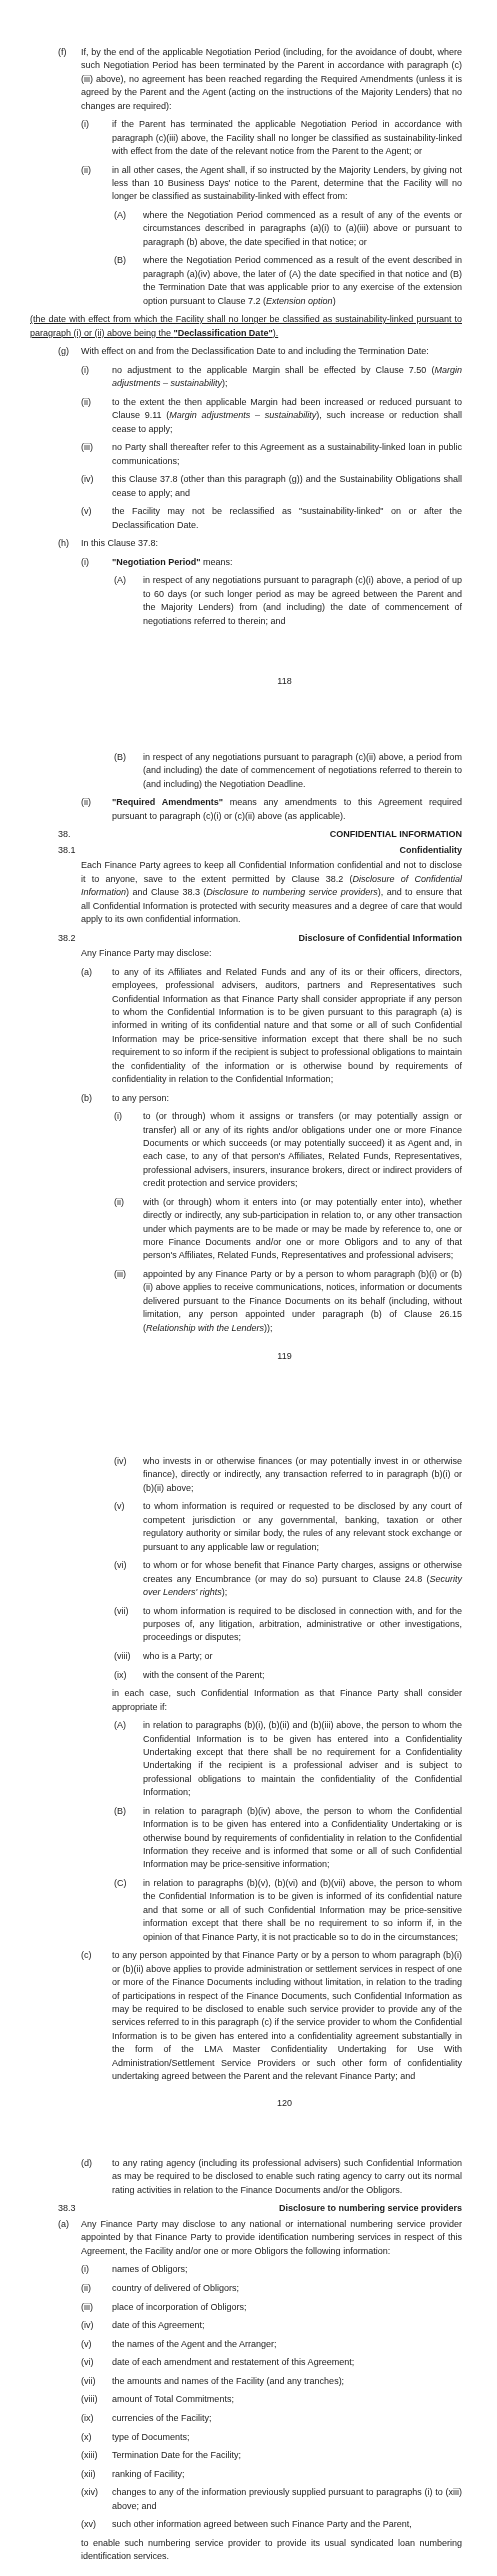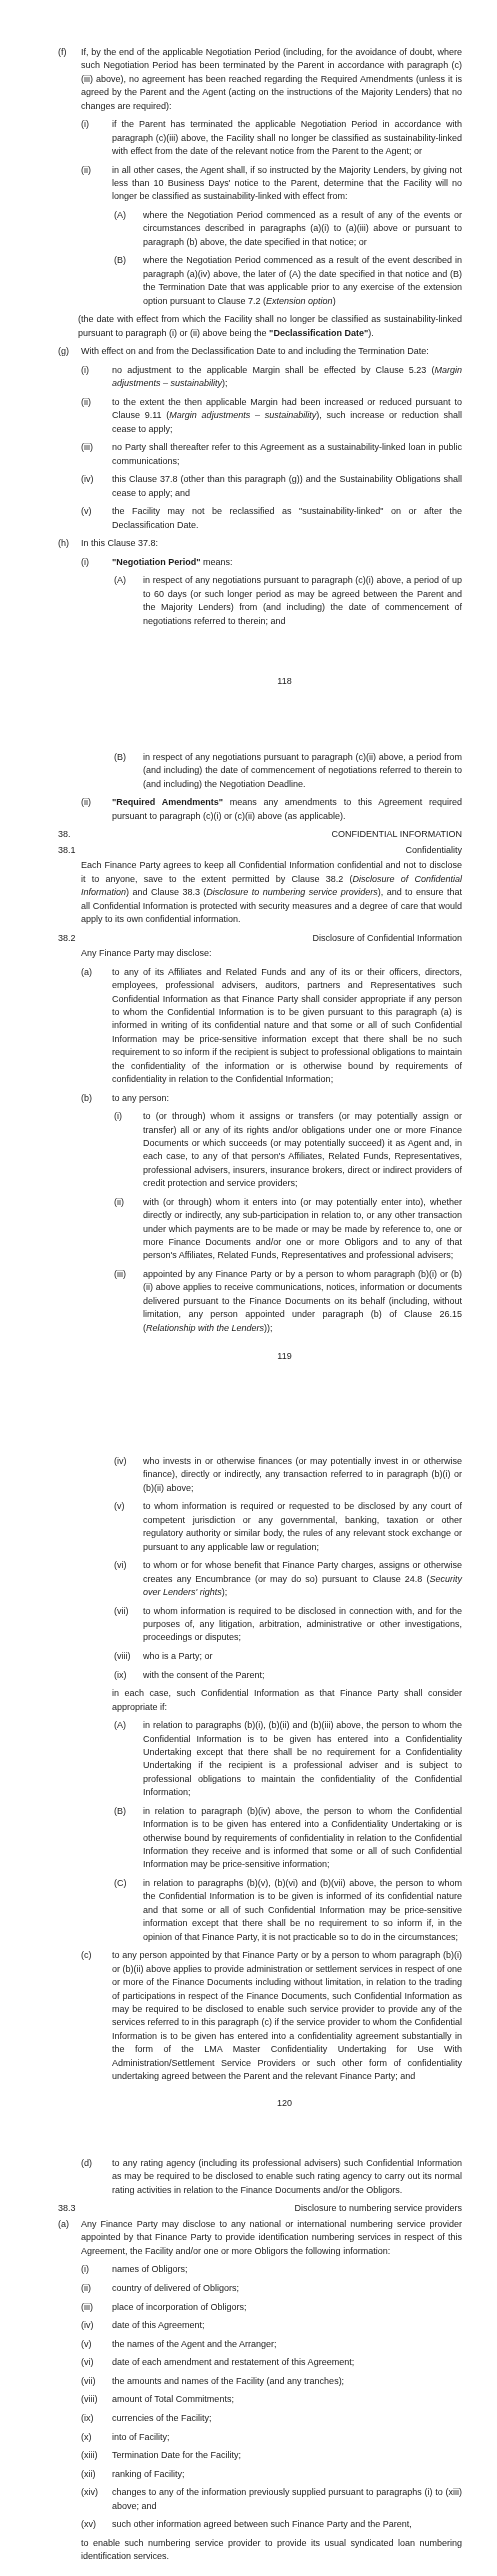--- a/index.html
+++ b/index.html
@@ -2,22 +2,22 @@
 <html style="font-size:8.2px"><head>
 <meta charset="utf-8">
 <style>
   html,body{margin:0;padding:0;background:#ffffff;}
   body{width:497px;font-family:"Liberation Sans",sans-serif;color:#1b1b1b;}
   #doc{width:497px;}
   .page{position:relative;box-sizing:border-box;background:#ffffff;overflow:hidden;}
   .page-inner{box-sizing:border-box;padding-right:35px;}
   .block{position:relative;margin-bottom:5.2px;font-size:9px;line-height:13.4px;text-align:justify;}
   .block.heading{text-align:right;margin-bottom:2.1px;}
-  .heading .body{font-weight:normal;}
-  .level-0{padding-left:78px;}
+  .heading .body{font-weight:bold;}
+  .level-0{padding-left:30px;text-decoration:underline;}
   .level-1{padding-left:81px;}
   .level-2{padding-left:112px;}
   .level-3{padding-left:143px;}
   .marker{position:absolute;top:0;font-weight:normal;}
   .level-1 > .marker{left:58px;}
   .level-2 > .marker{left:81px;}
   .level-3 > .marker{left:114px;}
   .b{font-weight:bold;}
   .i{font-style:italic;margin-top:25px;}
   .page-number{position:absolute;left:0;width:100%;text-align:center;font-size:9px;line-height:10.3px;color:#1b1b1b;padding-left:36px;}
@@ -28,21 +28,21 @@
 <div id="doc">
     <div class="page" style="height: 719px;">
       <div class="page-inner" style="padding-top: 46px;">
         <div class="block level-1"><span class="marker">(f)</span><span class="body"><span>If, by the end of the applicable Negotiation Period (including, for the avoidance of doubt, where such Negotiation Period has been terminated by the Parent in accordance with paragraph (c)(iii) above), no agreement has been reached regarding the Required Amendments (unless it is agreed by the Parent and the Agent (acting on the instructions of the Majority Lenders) that no changes are required):</span></span></div>
         <div class="block level-2"><span class="marker">(i)</span><span class="body"><span>if the Parent has terminated the applicable Negotiation Period in accordance with paragraph (c)(iii) above, the Facility shall no longer be classified as sustainability-linked with effect from the date of the relevant notice from the Parent to the Agent; or</span></span></div>
         <div class="block level-2"><span class="marker">(ii)</span><span class="body"><span>in all other cases, the Agent shall, if so instructed by the Majority Lenders, by giving not less than 10 Business Days' notice to the Parent, determine that the Facility will no longer be classified as sustainability-linked with effect from:</span></span></div>
         <div class="block level-3"><span class="marker">(A)</span><span class="body"><span>where the Negotiation Period commenced as a result of any of the events or circumstances described in paragraphs (a)(i) to (a)(iii) above or pursuant to paragraph (b) above, the date specified in that notice; or</span></span></div>
         <div class="block level-3"><span class="marker">(B)</span><span class="body"><span>where the Negotiation Period commenced as a result of the event described in paragraph (a)(iv) above, the later of (A) the date specified in that notice and (B) the Termination Date that was applicable prior to any exercise of the extension option pursuant to Clause 7.2 (</span><span class="i">Extension option</span><span>)</span></span></div>
         <div class="block level-0"><span class="body"><span>(the date with effect from which the Facility shall no longer be classified as sustainability-linked pursuant to paragraph (i) or (ii) above being the </span><span class="b">"Declassification Date"</span><span>).</span></span></div>
         <div class="block level-1"><span class="marker">(g)</span><span class="body"><span>With effect on and from the Declassification Date to and including the Termination Date:</span></span></div>
-        <div class="block level-2"><span class="marker">(i)</span><span class="body"><span>no adjustment to the applicable Margin shall be effected by Clause 5.23 (</span><span class="i">Margin adjustments – sustainability</span><span>);</span></span></div>
+        <div class="block level-2"><span class="marker">(i)</span><span class="body"><span>no adjustment to the applicable Margin shall be effected by Clause 7.50 (</span><span class="i">Margin adjustments – sustainability</span><span>);</span></span></div>
         <div class="block level-2"><span class="marker">(ii)</span><span class="body"><span>to the extent the then applicable Margin had been increased or reduced pursuant to Clause 9.11 (</span><span class="i">Margin adjustments – sustainability</span><span>), such increase or reduction shall cease to apply;</span></span></div>
         <div class="block level-2"><span class="marker">(iii)</span><span class="body"><span>no Party shall thereafter refer to this Agreement as a sustainability-linked loan in public communications;</span></span></div>
         <div class="block level-2"><span class="marker">(iv)</span><span class="body"><span>this Clause 37.8 (other than this paragraph (g)) and the Sustainability Obligations shall cease to apply; and</span></span></div>
         <div class="block level-2"><span class="marker">(v)</span><span class="body"><span>the Facility may not be reclassified as "sustainability-linked" on or after the Declassification Date.</span></span></div>
         <div class="block level-1"><span class="marker">(h)</span><span class="body"><span>In this Clause 37.8:</span></span></div>
         <div class="block level-2"><span class="marker">(i)</span><span class="body"><span class="b">"Negotiation Period"</span><span> means:</span></span></div>
         <div class="block level-3"><span class="marker">(A)</span><span class="body"><span>in respect of any negotiations pursuant to paragraph (c)(i) above, a period of up to 60 days (or such longer period as may be agreed between the Parent and the Majority Lenders) from (and including) the date of commencement of negotiations referred to therein; and</span></span></div>
       </div>
       <div class="page-number" style="top: 676px;">118</div>
     </div>
@@ -86,21 +86,21 @@
         <div class="block level-1"><span class="marker">(a)</span><span class="body"><span>Any Finance Party may disclose to any national or international numbering service provider appointed by that Finance Party to provide identification numbering services in respect of this Agreement, the Facility and/or one or more Obligors the following information:</span></span></div>
         <div class="block level-2"><span class="marker">(i)</span><span class="body"><span>names of Obligors;</span></span></div>
         <div class="block level-2"><span class="marker">(ii)</span><span class="body"><span>country of delivered of Obligors;</span></span></div>
         <div class="block level-2"><span class="marker">(iii)</span><span class="body"><span>place of incorporation of Obligors;</span></span></div>
         <div class="block level-2"><span class="marker">(iv)</span><span class="body"><span>date of this Agreement;</span></span></div>
         <div class="block level-2"><span class="marker">(v)</span><span class="body"><span>the names of the Agent and the Arranger;</span></span></div>
         <div class="block level-2"><span class="marker">(vi)</span><span class="body"><span>date of each amendment and restatement of this Agreement;</span></span></div>
         <div class="block level-2"><span class="marker">(vii)</span><span class="body"><span>the amounts and names of the Facility (and any tranches);</span></span></div>
         <div class="block level-2"><span class="marker">(viii)</span><span class="body"><span>amount of Total Commitments;</span></span></div>
         <div class="block level-2"><span class="marker">(ix)</span><span class="body"><span>currencies of the Facility;</span></span></div>
-        <div class="block level-2"><span class="marker">(x)</span><span class="body"><span>into of Facility;</span></span></div>
+        <div class="block level-2"><span class="marker">(x)</span><span class="body"><span>type of Documents;</span></span></div>
         <div class="block level-2"><span class="marker">(xiii)</span><span class="body"><span>Termination Date for the Facility;</span></span></div>
         <div class="block level-2"><span class="marker">(xii)</span><span class="body"><span>ranking of Facility;</span></span></div>
         <div class="block level-2"><span class="marker">(xiv)</span><span class="body"><span>changes to any of the information previously supplied pursuant to paragraphs (i) to (xiii) above; and</span></span></div>
         <div class="block level-2"><span class="marker">(xv)</span><span class="body"><span>such other information agreed between such Finance Party and the Parent,</span></span></div>
         <div class="block level-1"><span class="body"><span>to enable such numbering service provider to provide its usual syndicated loan numbering identification services.</span></span></div>
       </div>
     </div>
   </div>
 
 

